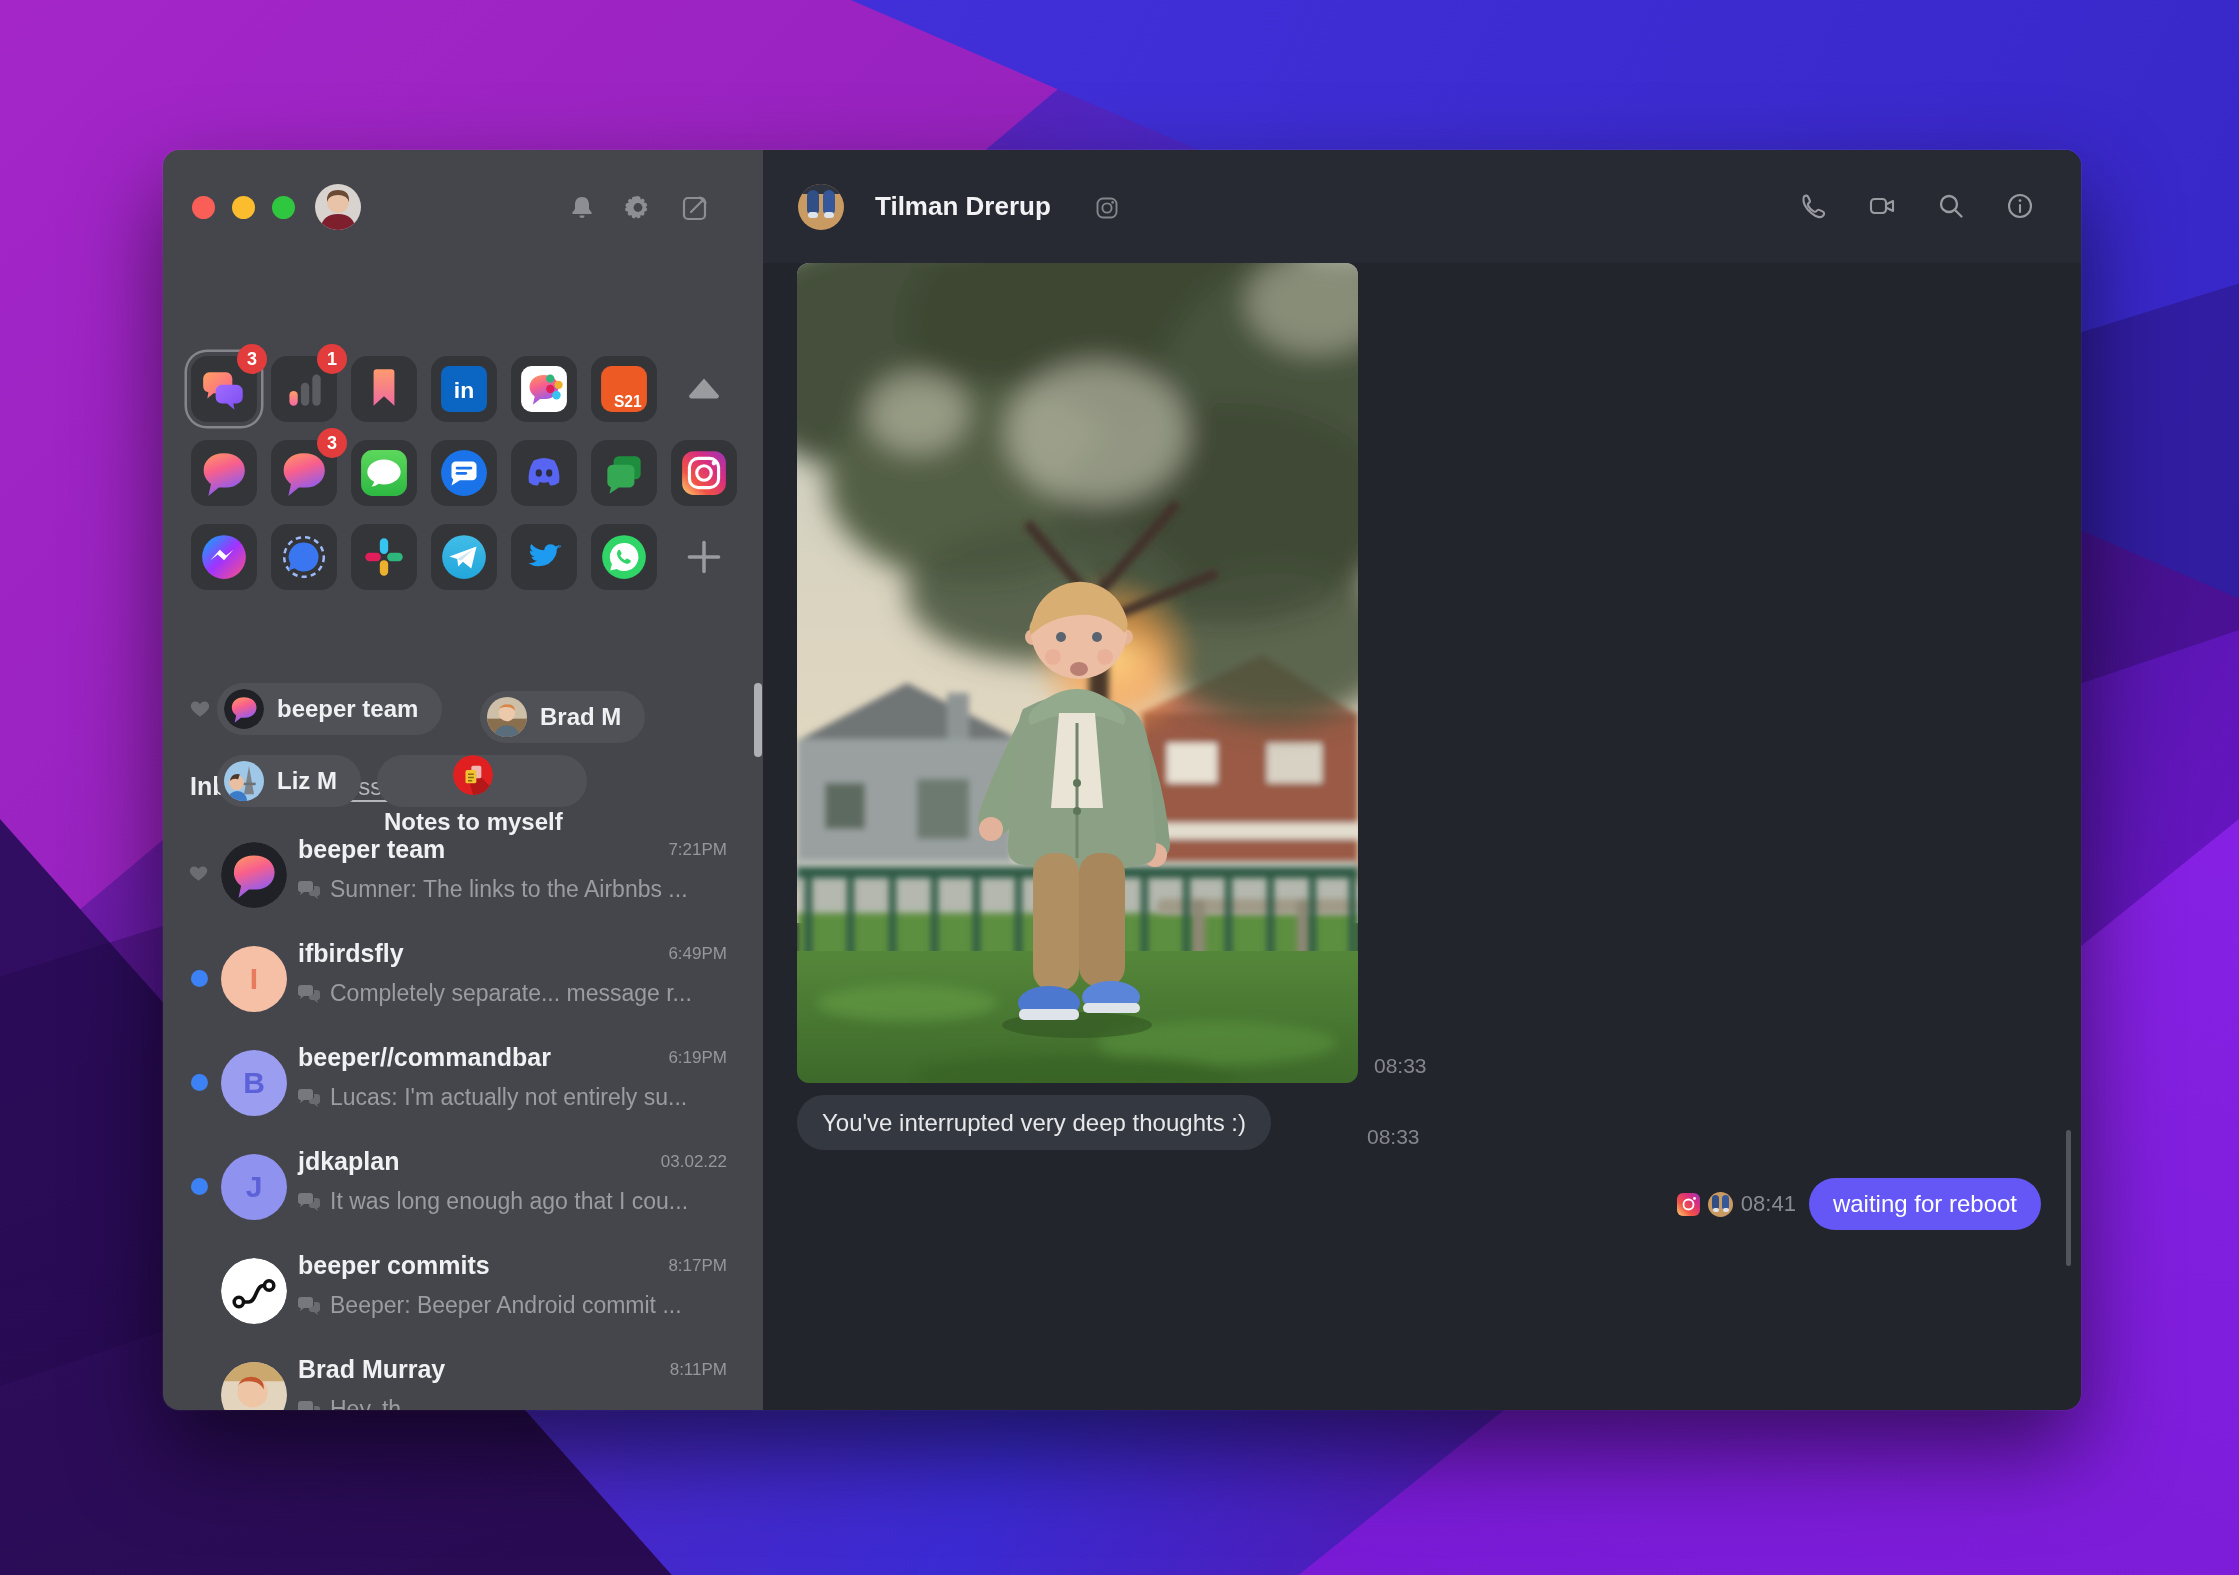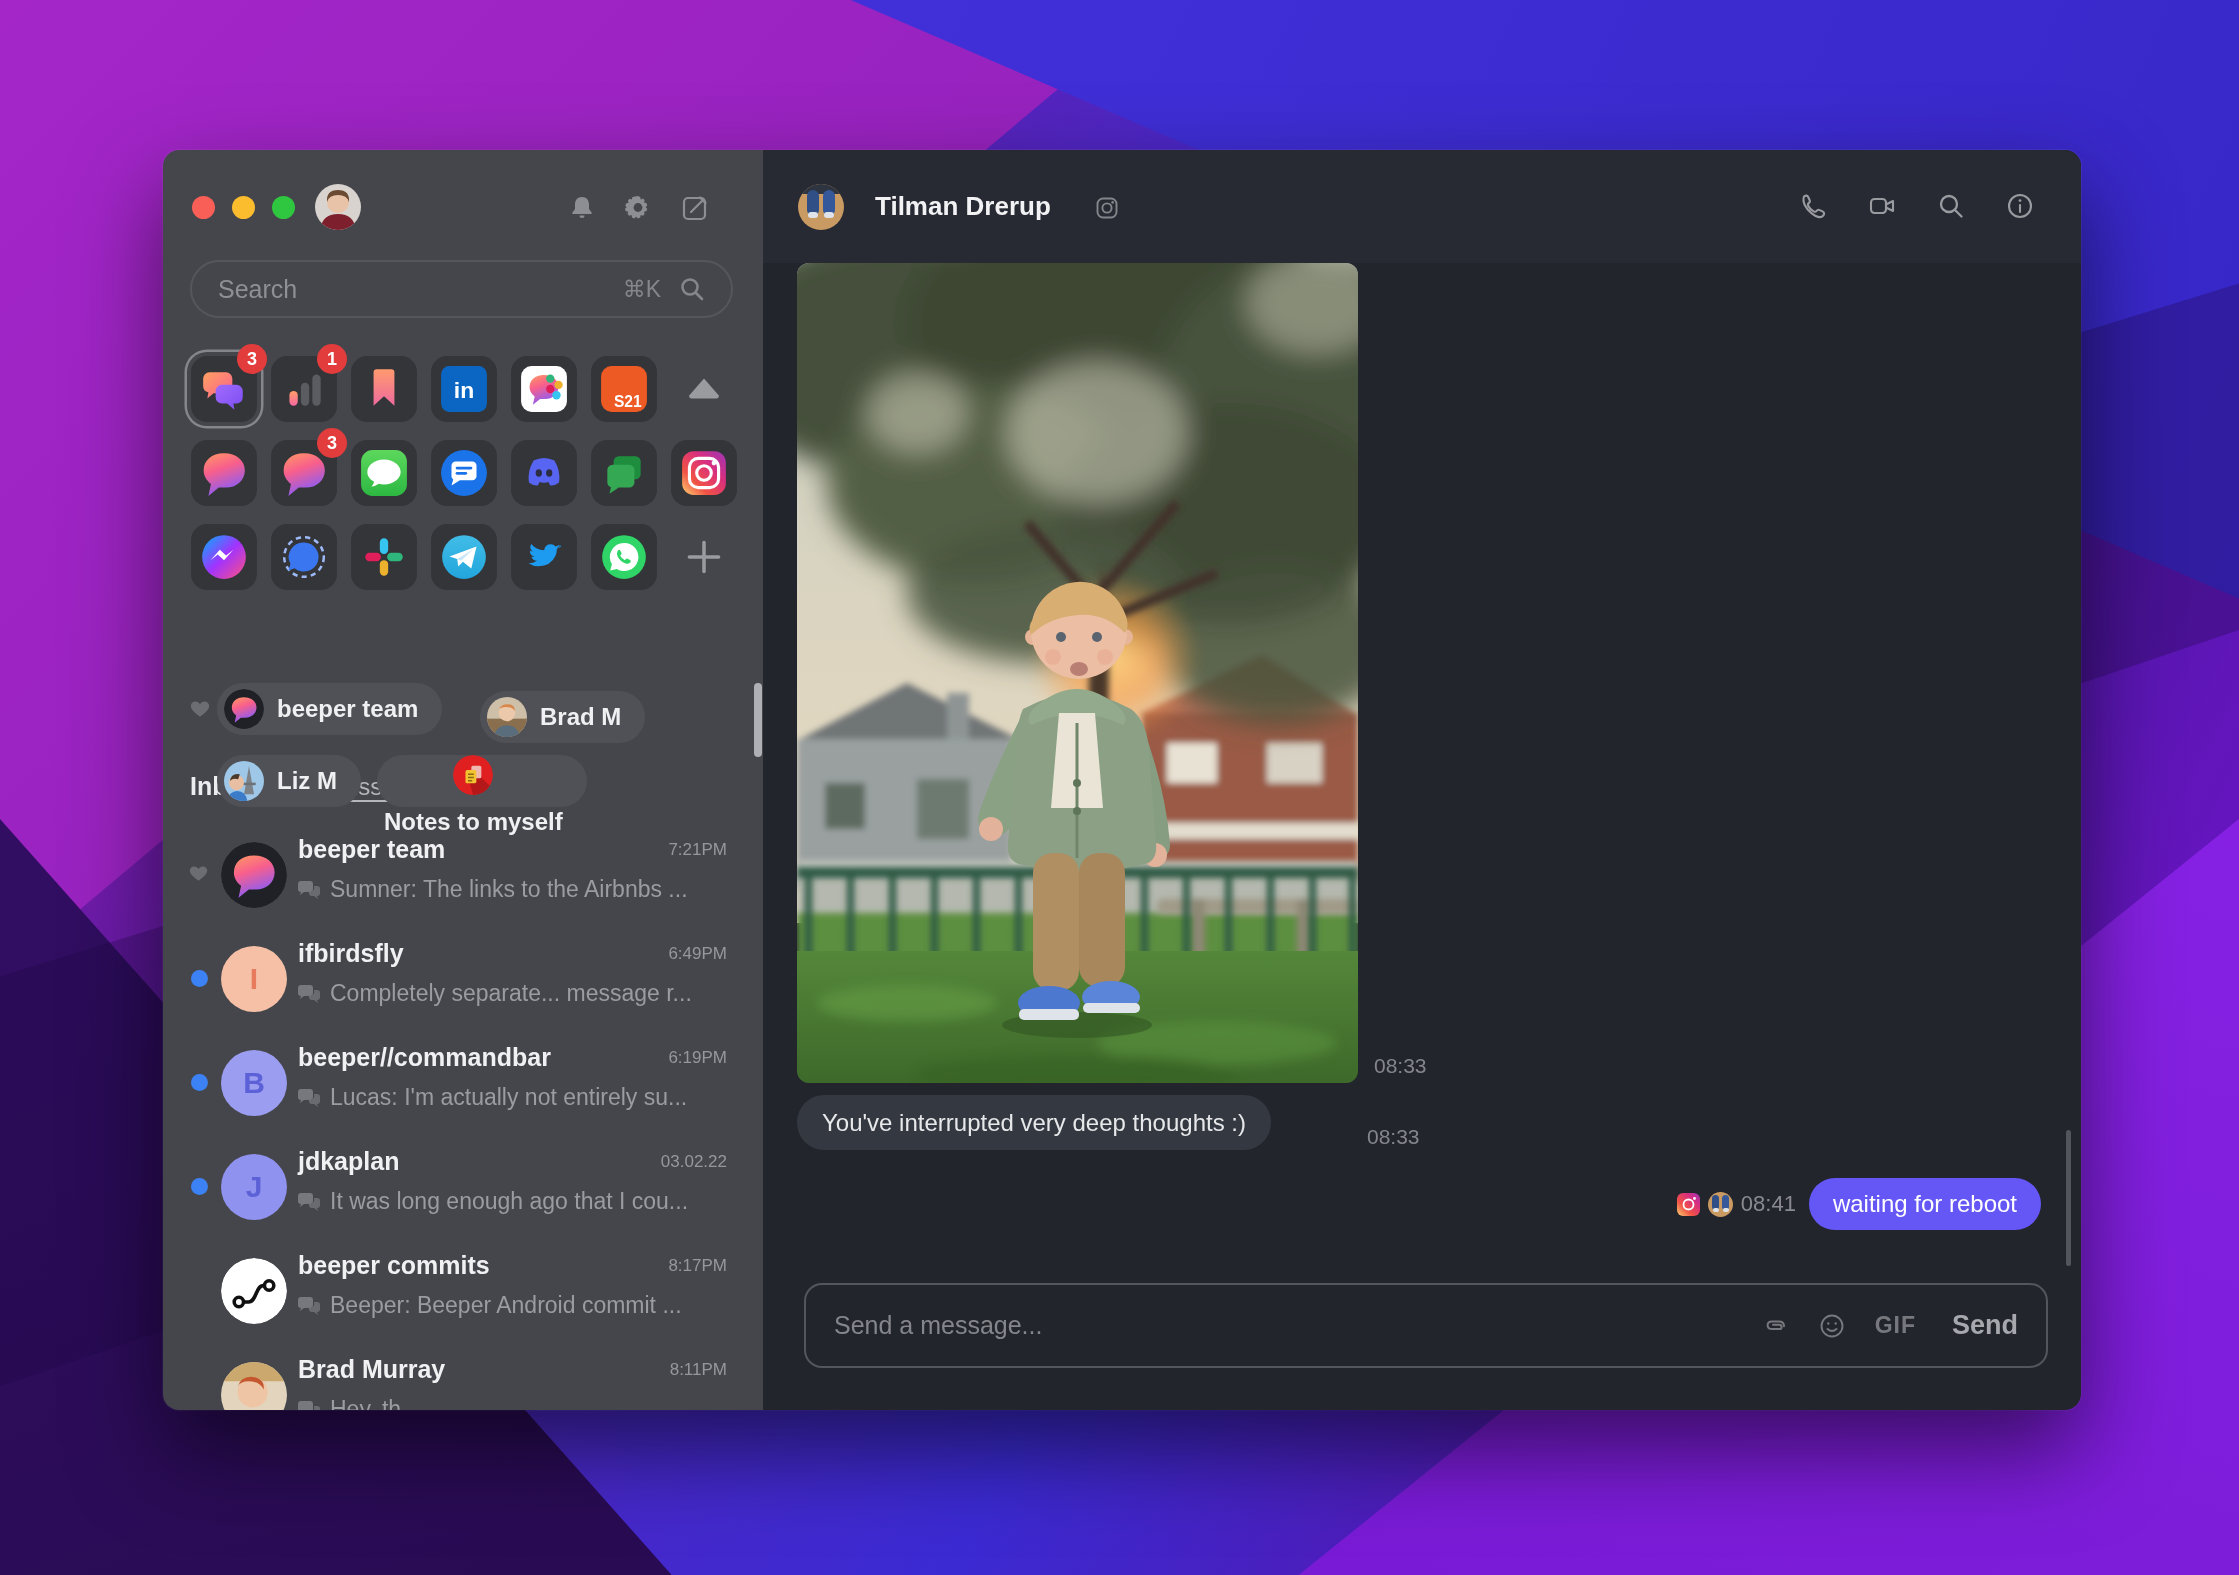--- a/index.html
+++ b/index.html
@@ -127,30 +127,20 @@
           <circle cx="14" cy="13.5" r="4.4" fill="#45464b"></circle>
         </svg>
     </div>
     <div class="sb-action" style="left:518px">
       <svg viewBox="0 0 28 28" fill="none" stroke="currentColor" stroke-width="2.2" stroke-linecap="round">
           <rect x="3" y="4" width="21" height="21" rx="4"></rect>
           <path d="M10 18 L22 6 M19 3.5 L24.5 9"></path>
         </svg>
     </div>
 
-    <div class="search">
-      <span class="ph">Search</span>
-      <span class="kbd">⌘K</span>
-      <span style="width:26px;height:26px;color:#85868b">
-        <svg viewBox="0 0 26 26" fill="none" stroke="currentColor" stroke-width="2.6" stroke-linecap="round">
-            <circle cx="11" cy="11" r="7.5"></circle>
-            <path d="M17 17 L23 23"></path>
-          </svg>
-      </span>
-    </div>
 
     <div class="grid" id="app-grid">
         <div class="tile sel" style="left: 0px; top: 0px;">
           <div style="width: 50px; height: 50px;">
             <svg viewBox="0 0 48 48">
               <defs>
                 <linearGradient id="ia1" x1="0" y1="0" x2="1" y2="1">
                   <stop offset="0" stop-color="#ffa162"></stop>
                   <stop offset="1" stop-color="#f8608c"></stop>
                 </linearGradient>
@@ -818,34 +808,14 @@
               <rect x="15" y="16" width="6" height="4" rx="2" fill="#dfe3ea"></rect>
             </svg>
         </span>
         <span class="out-time">08:41</span>
       </div>
       <div class="bubble-out">waiting for reboot</div>
     </div>
 
     <div class="chat-scroll"></div>
 
-    <div class="composer">
-      <span class="ph">Send a message...</span>
-      <div class="c-icons">
-        <span class="cicon">
-          <svg viewBox="0 0 26 26" fill="none" stroke="currentColor" stroke-width="2" stroke-linecap="round">
-              <path d="M21 13.2 c0-3-2-4.7-5-4.7 H9 c-2.6 0-4.4 1.5-4.4 3.8 0 2.3 1.8 3.8 4.4 3.8 h7 c1.6 0 2.6-.8 2.6-2.2 0-1.4-1-2.2-2.6-2.2 H10"></path>
-            </svg>
-        </span>
-        <span class="cicon">
-          <svg viewBox="0 0 26 26" fill="none" stroke="currentColor" stroke-width="1.9" stroke-linecap="round">
-              <circle cx="13" cy="13" r="10.5"></circle>
-              <circle cx="9.3" cy="10.5" r="1.2" fill="currentColor" stroke="none"></circle>
-              <circle cx="16.7" cy="10.5" r="1.2" fill="currentColor" stroke="none"></circle>
-              <path d="M8.5 16 q4.5 4 9 0"></path>
-            </svg>
-        </span>
-        <span class="gif-label">GIF</span>
-        <span class="send-label">Send</span>
-      </div>
-    </div>
   </div>
 </div>
 
 </body></html>

